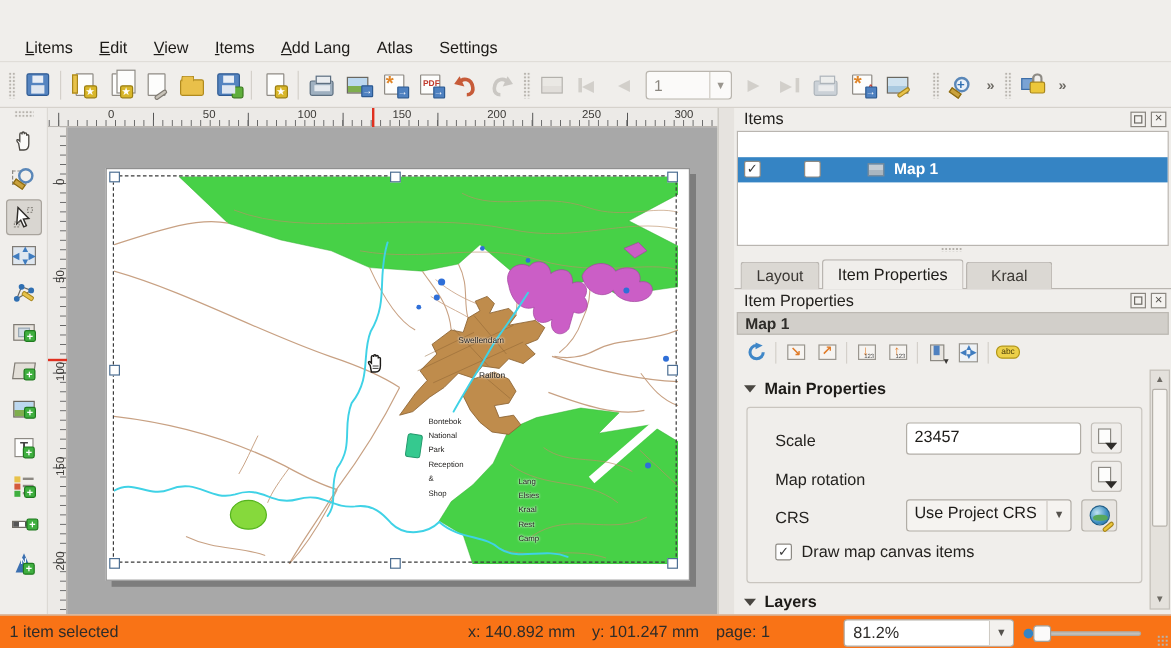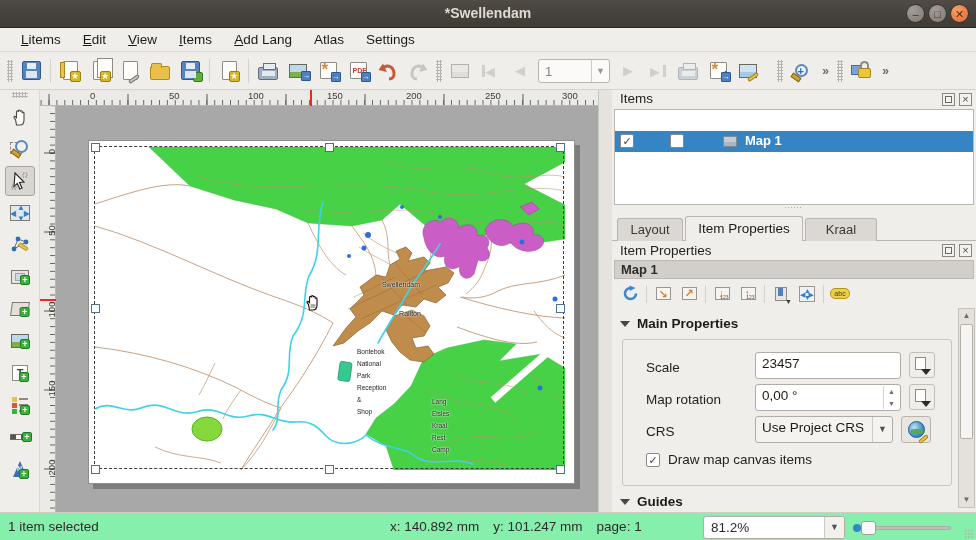--- a/index.html
+++ b/index.html
@@ -149,48 +149,36 @@
   .combo .dd { position:absolute; right:0; top:0; bottom:0; width:20px; border-left:1px solid #cfcbc4; text-align:center; color:#55524d; font-size:9px; line-height:24px; }
   .globe-btn { position:absolute; width:30px; height:27px; background:#e9e6e2; border:1px solid #b9b5ae; border-radius:3px; }
   .globe { position:absolute; left:6px; top:4px; width:17px; height:17px; border-radius:50%; background:radial-gradient(circle at 35% 35%, #bfe3f2, #3f8fc0 60%, #2a6f9c); border:1px solid #23608a; }
   .globe:after { content:""; position:absolute; left:2px; top:7px; width:12px; height:5px; background:#57a85a; border-radius:40%; }
   .globe-pencil { position:absolute; right:1px; bottom:1px; width:11px; height:4px; background:#ecc73a; border:1px solid #a8861c; transform:rotate(-40deg); border-radius:2px; }
   .vscroll { position:absolute; left:346px; top:-4px; width:17px; height:200px; background:#e4e1dc; border:1px solid #c5c1bb; }
   .vscroll .arr { position:absolute; left:0; width:15px; height:14px; text-align:center; font-size:8px; color:#6d6a64; line-height:14px; }
   .vscroll .thumb { position:absolute; left:1px; top:15px; width:13px; height:115px; background:#f6f4f1; border:1px solid #b5b1aa; border-radius:2px; }
 
   
-  .statusbar { position:absolute; left:0; top:512px; width:976px; height:28px; background:#86efac; border-top:1px solid #d0ccc6; font-size:13.5px; }
+  .statusbar { position:absolute; left:0; top:512px; width:976px; height:28px; background:#f97316; border-top:1px solid #d0ccc6; font-size:13.5px; }
   .coords span { margin-right:14px; }
   .zoom-combo { position:absolute; left:703px; top:3px; width:142px; height:23px; background:#fff; border:1px solid #b1ada6; border-radius:3px; }
   .zoom-combo .val { position:absolute; left:7px; top:3px; font-size:13.5px; }
   .zoom-combo .dd { position:absolute; right:0; top:0; bottom:0; width:20px; border-left:1px solid #cfcbc4; background:#f3f1ee; text-align:center; color:#55524d; font-size:9px; line-height:21px; border-radius:0 3px 3px 0; }
   .slider { position:absolute; left:853px; top:3px; width:100px; height:23px; }
   .slider .track { position:absolute; left:6px; right:2px; top:10px; height:4px; background:#c3bfb9; border-radius:2px; border:1px solid #aeaaa3; }
   .slider .dot { position:absolute; left:0px; top:8px; width:8px; height:8px; background:#3584c4; border-radius:50%; }
   .slider .handle { position:absolute; left:8px; top:5px; width:15px; height:14px; background:#fbfafa; border:1px solid #a39f98; border-radius:3px; }
   .sizegrip { position:absolute; right:2px; top:16px; width:10px; height:10px; background-image:radial-gradient(#b7b3ad .8px, transparent 1px); background-size:3.3px 3.3px; }
 </style>
 </head>
 <body>
 
 <div id="app">
 
-  <div class="titlebar">
-    <div class="title-text">*Swellendam</div>
-    <div class="winbtn wb-min" style="left:906px">
-        <span>–</span>
-      </div>
-    <div class="winbtn wb-max" style="left:928px">
-        <span>□</span>
-      </div>
-    <div class="winbtn wb-close" style="left:950px">
-        <span>✕</span>
-      </div>
-  </div>
 
   <div class="menubar">
     <div class="menu-item"><span class="u">L</span><span>items</span></div>
     <div class="menu-item"><span class="u">E</span><span>dit</span></div>
     <div class="menu-item"><span class="u">V</span><span>iew</span></div>
     <div class="menu-item"><span class="u">I</span><span>tems</span></div>
     <div class="menu-item"><span class="u">A</span><span>dd Lang</span></div>
     <div class="menu-item"><span>Atlas</span></div>
     <div class="menu-item"><span>Settings</span></div>
   </div>
@@ -638,45 +626,39 @@
       </div>
       <div class="groupbox">
         <div class="fld-label" style="top:20px">Scale</div>
         <div class="txtin" style="left:132px;top:12px;width:146px;height:27px"><span>23457</span></div>
         <div class="ovr-btn" style="left:286px;top:12px">
             <div class="sheet"></div>
             <div class="arr"></div>
           </div>
 
         <div class="fld-label" style="top:52px">Map rotation</div>
-        <div class="txtin" style="left:132px;top:44px;width:146px;height:27px"><span>0,00 °</span>
-          <div class="spin-arrows">
-              <div>▲</div>
-              <div>▼</div>
-            </div>
-        </div>
         <div class="ovr-btn" style="left:286px;top:44px">
             <div class="sheet"></div>
             <div class="arr"></div>
           </div>
 
         <div class="fld-label" style="top:84px">CRS</div>
         <div class="combo" style="left:132px;top:76px;width:138px;height:27px"><span>Use Project CRS</span><span class="dd">▼</span></div>
         <div class="globe-btn" style="left:278px;top:76px">
             <div class="globe"></div>
             <div class="globe-pencil"></div>
           </div>
 
         <div class="cb" style="left:23px;top:113px;border-color:#8d8a84">✓</div>
         <div class="fld-label" style="left:45px;top:112px">Draw map canvas items</div>
       </div>
 
       <div class="sec-head" style="top:182px">
         <div class="tri-down"></div>
-        <span>Guides</span>
+        <span>Layers</span>
       </div>
 
       <div class="vscroll">
         <div class="arr" style="top:0">▲</div>
         <div class="thumb"></div>
         <div class="arr" style="bottom:0">▼</div>
       </div>
     </div>
   </div>
 

